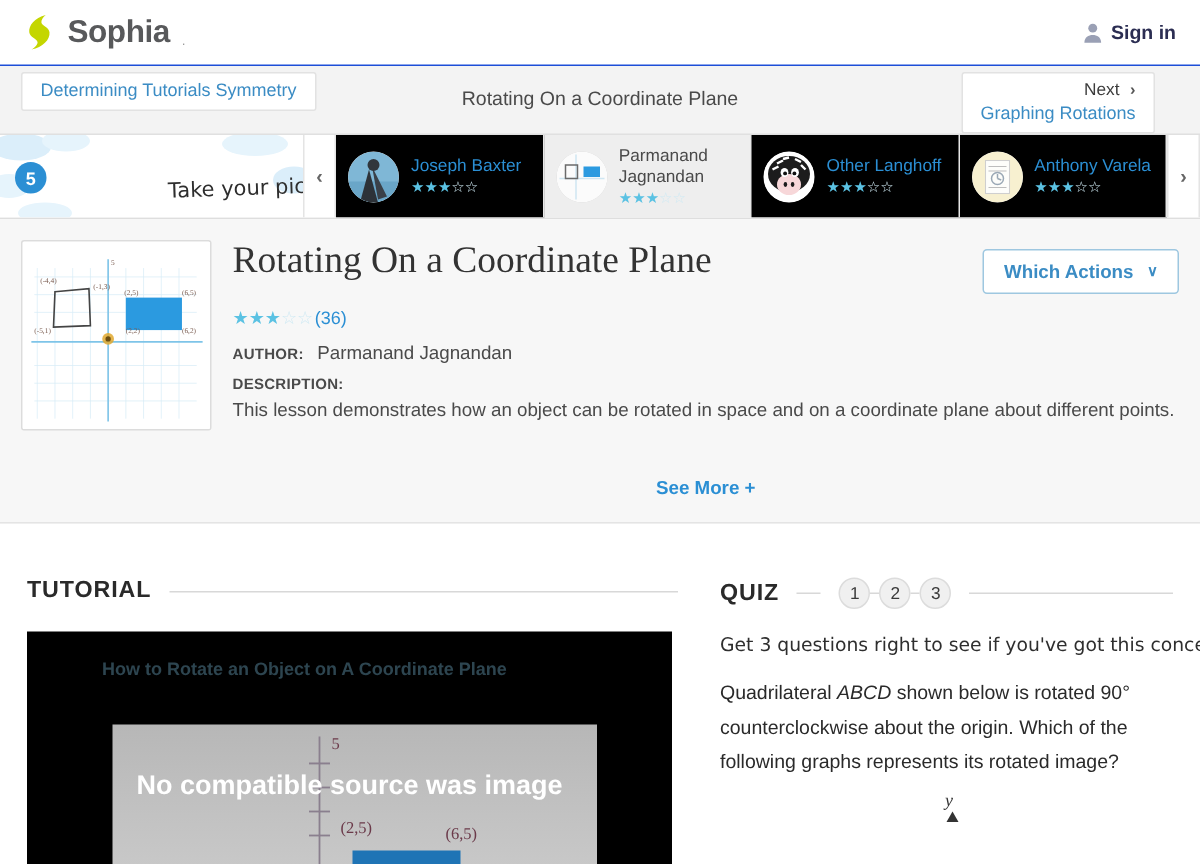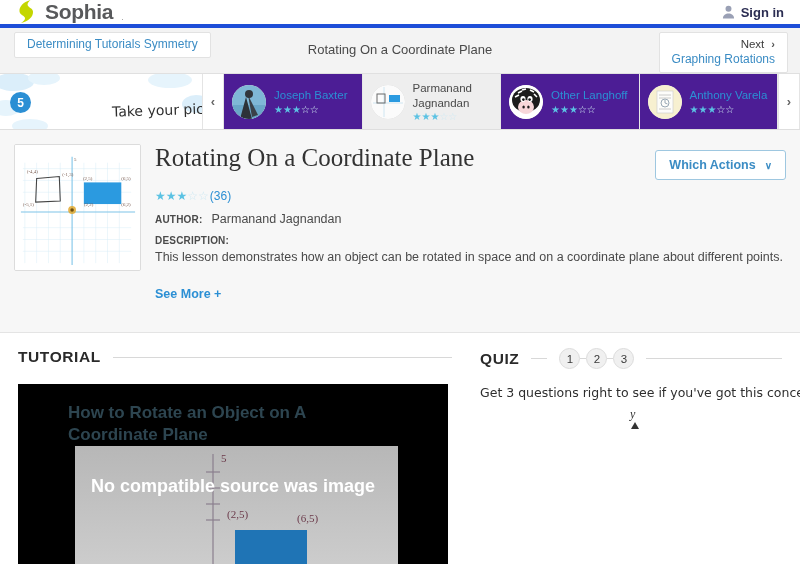--- a/index.html
+++ b/index.html
@@ -6,26 +6,26 @@
   html, body {
     width: 800px; height: 576px;
     background: #ffffff;
     font-family: "Liberation Sans", sans-serif;
     overflow: hidden;
     color: #3c3c3c;
   }
 
   
   .site-header {
-    height: 28px;
+    height: 44px;
     background: #ffffff;
     display: flex;
     align-items: center;
     padding: 0 16px;
-    border-bottom: 4px solid #1d4ed8;
+    border-bottom: 1px solid #1d4ed8;
     position: relative;
   }
   .logo-wrap { display: flex; align-items: center; gap: 7px; }
   .logo-mark { width: 22px; height: 26px; display: block; }
   .logo-text {
     font-size: 21px; font-weight: bold; color: #58595b;
     letter-spacing: -0.3px;
   }
   .logo-tm { font-size: 9px; color: #9b9b9b; margin-left: 1px; align-self: flex-end; padding-bottom: 3px;}
   .signin-wrap {
@@ -42,21 +42,21 @@
   }
   .nav-card {
     position: absolute; top: 4px;
     background: #ffffff;
     border: 1px solid #e2e2e2;
     border-radius: 2px;
     padding: 4px 12px 5px 12px;
     line-height: 1.25;
   }
   .nav-card.prev { left: 14px; text-align: left; }
-  .nav-card.next { right: 12px; text-align: right; }
+  .nav-card.next { right: 30px; text-align: right; }
   .nav-kicker { font-size: 11.5px; color: #3c3c3c; }
   .nav-kicker .chev { font-size: 11px; color: #555; font-weight: bold; }
   .prev .chev { margin-right: 7px; }
   .next .chev { margin-left: 7px; }
   .nav-sub { font-size: 12px; color: #3b8cc4; white-space: nowrap; }
   .nav-title {
     position: absolute; left: 0; right: 0; top: 14px;
     text-align: center; font-size: 13px; color: #4a4a4a;
   }
 
@@ -100,21 +100,21 @@
     display: flex; align-items: center; justify-content: center;
     background: #fff; border-left: 1px solid #e4e4e4; border-right: 1px solid #e4e4e4;
     color: #666; font-size: 13px; font-weight: bold;
   }
   .car-track { flex: 1; display: flex; min-width: 0; }
   .tut-card {
     flex: 1 1 0; min-width: 0;
     display: flex; align-items: center; gap: 8px;
     padding: 0 8px;
     border-right: 1px solid #e7e7e7;
-    background: #4c1d95;
+    background: #000000;
   }
   .tut-card.active { background: #eeeeee; }
   .avatar {
     width: 34px; height: 34px; border-radius: 50%;
     flex: 0 0 34px; overflow: hidden; background: #ddd;
     display: block;
   }
   .tut-meta { min-width: 0; }
   .tut-name {
     font-size: 11.5px; color: #2b8fd4; line-height: 1.25;
@@ -145,41 +145,41 @@
     font-size: 10px; font-weight: bold; color: #4a4a4a;
     letter-spacing: 0.2px; text-transform: uppercase;
   }
   .rating-row { display: flex; align-items: center; gap: 1px; margin: 2px 0 9px 0; }
   .rating-row .stars { font-size: 12px; margin: 0; }
   .rating-count { font-size: 12px; color: #2b8fd4; }
   .author-row { display: flex; align-items: baseline; gap: 9px; margin-bottom: 9px; }
   .author-name { font-size: 12.5px; color: #4a4a4a; }
   .desc-text { font-size: 12.5px; color: #4a4a4a; line-height: 1.5; margin-top: 2px; }
   .see-more {
-    font-size: 12.5px; color: #2b8fd4; font-weight: bold; margin-top: 20px;
+    font-size: 12.5px; color: #2b8fd4; font-weight: bold; margin-top: 35px; text-align: center;
   }
   .other-actions {
     position: absolute; right: 0; top: 6px;
     border: 1px solid #9ec7e0; border-radius: 3px;
     background: #ffffff; color: #3b8cc4;
     font-size: 12.5px; font-weight: bold;
     padding: 7px 13px;
     display: flex; align-items: center; gap: 9px;
     white-space: nowrap;
   }
   .other-actions .chev { font-size: 10px; }
 
   
   .lower { display: flex; padding: 0 18px; height: 211px; }
   .col-tutorial { width: 452px; flex: 0 0 452px; padding-right: 18px; }
   .col-quiz { flex: 1; min-width: 0; padding-left: 10px; }
 
   .sec-head {
     display: flex; align-items: center; gap: 12px;
-    margin-top: 15px; margin-bottom: 0;
+    margin-top: 36px; margin-bottom: 0;
   }
   .sec-head h2 {
     font-size: 15.5px; font-weight: bold; color: #2a2a2a;
     letter-spacing: 0.6px;
   }
   .sec-rule { flex: 1; height: 1px; background: #d8d8d8; }
 
   .quiz-dots { display: flex; align-items: center; }
   .qdot {
     width: 21px; height: 21px; border-radius: 50%;
@@ -188,21 +188,21 @@
     display: flex; align-items: center; justify-content: center;
   }
   .qlink { width: 6px; height: 1px; background: #d8d8d8; }
 
   .video-box {
     margin-top: 18px; width: 430px; height: 180px;
     background: #000000; position: relative; overflow: hidden;
   }
   .video-title {
     position: absolute; left: 50px; top: 18px;
-    font-size: 17px; font-weight: bold; color: #2d4550;
+    font-size: 12px; font-weight: bold; color: #2d4550;
     line-height: 1.3; width: 300px;
   }
   .video-slide {
     position: absolute; left: 57px; top: 62px; width: 323px; height: 150px;
     background: linear-gradient(#b7b7b7, #d2d2d2);
     overflow: hidden;
   }
   .video-msg {
     position: absolute; left: 0; right: 0; top: 92px;
     text-align: center; color: #ffffff; font-size: 18px; font-weight: bold;
@@ -484,20 +484,23 @@
         <div class="qlink"></div>
         <div class="qdot">2</div>
         <div class="qlink"></div>
         <div class="qdot">3</div>
       </div>
       <div class="sec-rule"></div>
     </div>
 
     <div class="quiz-prompt">Get 3 questions right to see if you've got this concept</div>
 
+    <div class="quiz-q">
+      <span>Quadrilateral </span><i>ABCD</i><span> shown below is rotated  90° counterclockwise about the origin. Which of the following graphs represents its rotated image?</span>
+    </div>
 
     <div class="quiz-graph">
       <div class="axis-y-label">y</div>
       <div class="axis-arrow"></div>
     </div>
   </div>
 
 </div>
 
 </body></html>

